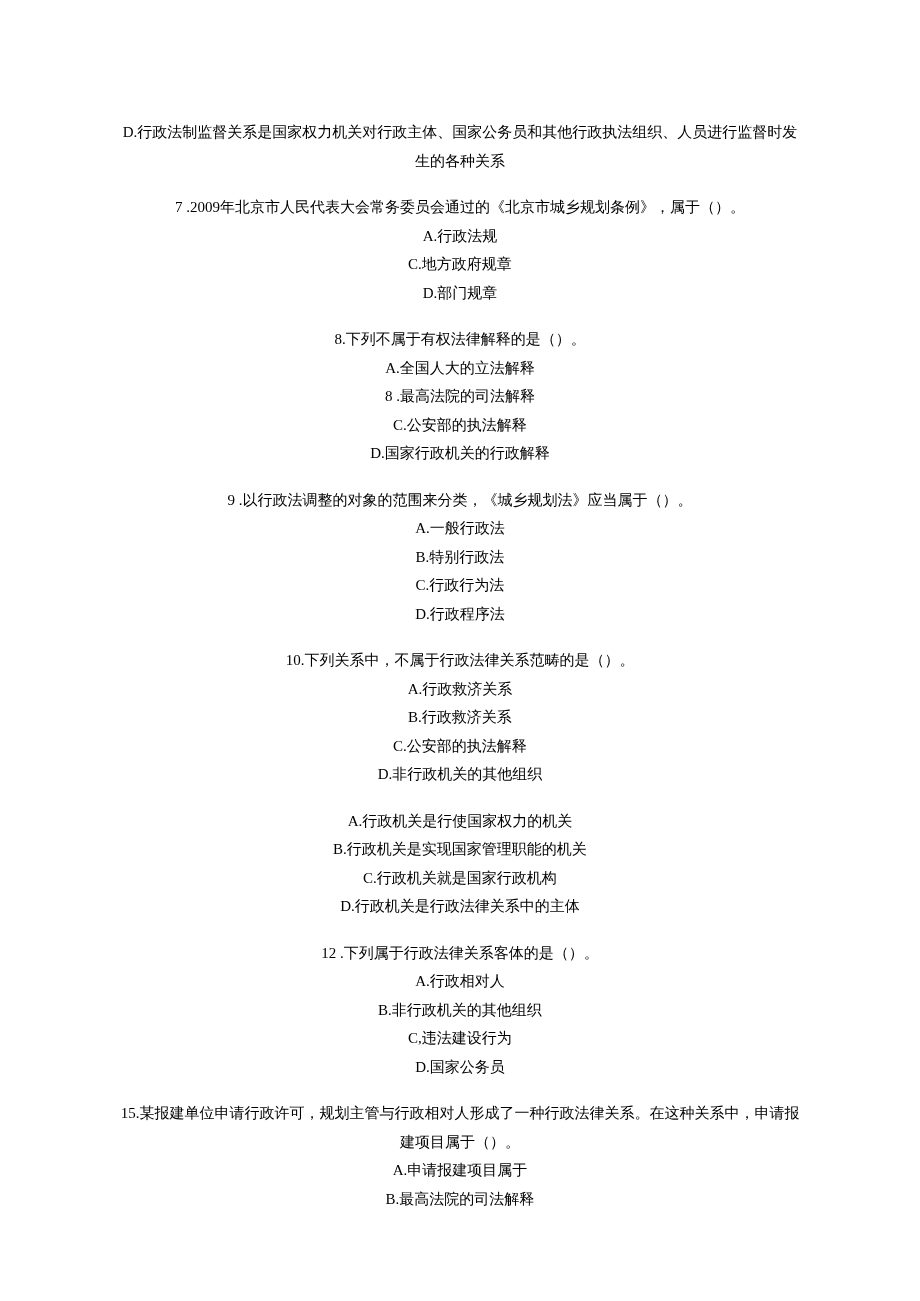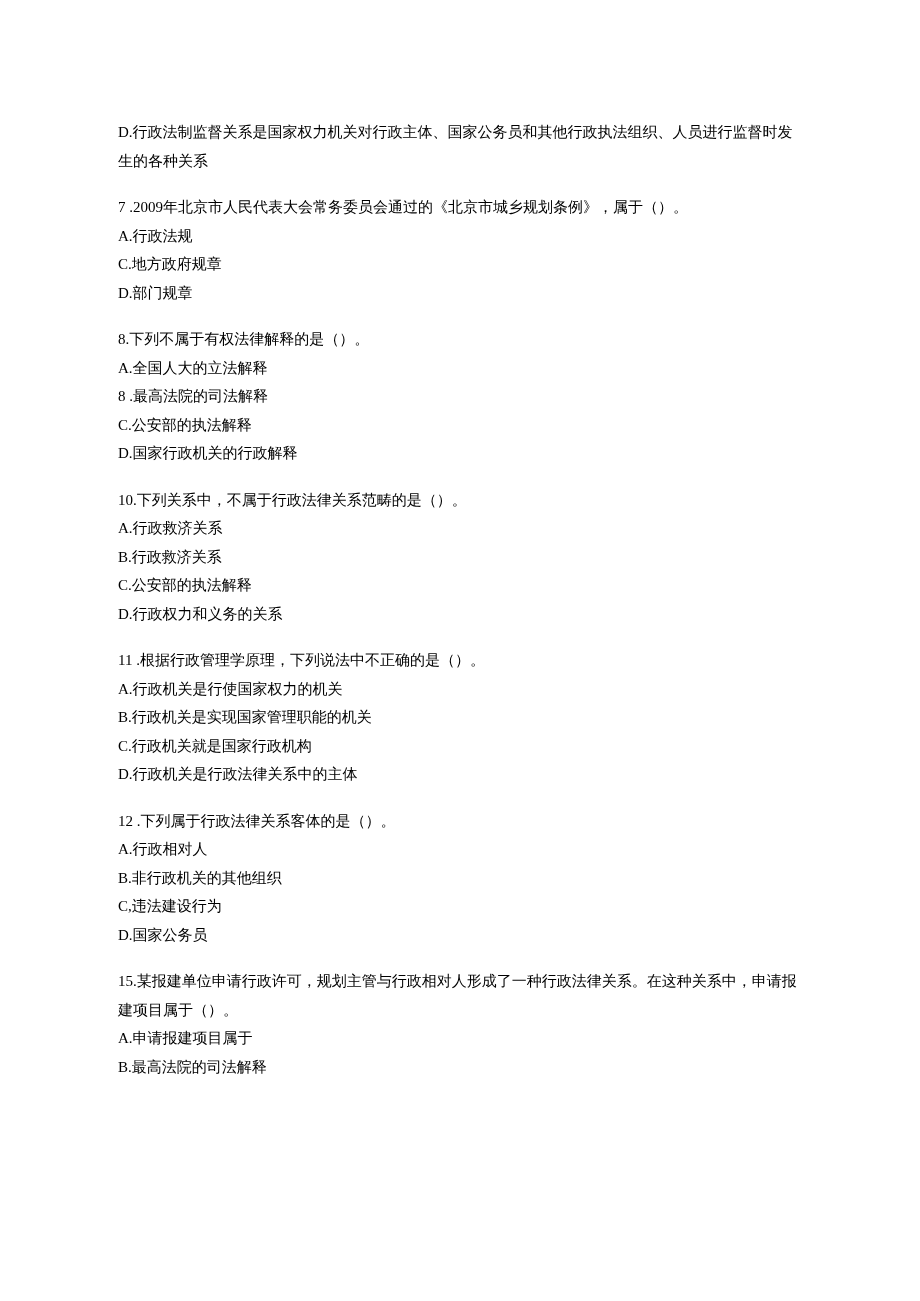--- a/index.html
+++ b/index.html
@@ -14,20 +14,21 @@
     color: #000000;
     line-height: 1.9;
     padding: 118px 118px 40px 118px;
     box-sizing: border-box;
   }
   .question-block {
     margin-bottom: 18px;
   }
   .question-block .line {
     display: block;
+    text-align: center;
   }
 </style>
 </head>
 <body>
 
 <div id="content">
     <div class="question-block">
       <span class="line">D.行政法制监督关系是国家权力机关对行政主体、国家公务员和其他行政执法组织、人员进行监督时发生的各种关系</span>
     </div>
     <div class="question-block">
@@ -37,28 +38,34 @@
       <span class="line">D.部门规章</span>
     </div>
     <div class="question-block">
       <span class="line">8.下列不属于有权法律解释的是（）。</span>
       <span class="line">A.全国人大的立法解释</span>
       <span class="line">8 .最高法院的司法解释</span>
       <span class="line">C.公安部的执法解释</span>
       <span class="line">D.国家行政机关的行政解释</span>
     </div>
     <div class="question-block">
+      <span class="line">9 .以行政法调整的对象的范围来分类，《城乡规划法》应当属于（）。</span>
+      <span class="line">A.一般行政法</span>
+      <span class="line">B.特别行政法</span>
+      <span class="line">C.行政行为法</span>
+      <span class="line">D.行政程序法</span>
+    </div>
+    <div class="question-block">
       <span class="line">10.下列关系中，不属于行政法律关系范畴的是（）。</span>
       <span class="line">A.行政救济关系</span>
       <span class="line">B.行政救济关系</span>
       <span class="line">C.公安部的执法解释</span>
-      <span class="line">D.行政权力和义务的关系</span>
+      <span class="line">D.非行政机关的其他组织</span>
     </div>
     <div class="question-block">
-      <span class="line">11 .根据行政管理学原理，下列说法中不正确的是（）。</span>
       <span class="line">A.行政机关是行使国家权力的机关</span>
       <span class="line">B.行政机关是实现国家管理职能的机关</span>
       <span class="line">C.行政机关就是国家行政机构</span>
       <span class="line">D.行政机关是行政法律关系中的主体</span>
     </div>
     <div class="question-block">
       <span class="line">12 .下列属于行政法律关系客体的是（）。</span>
       <span class="line">A.行政相对人</span>
       <span class="line">B.非行政机关的其他组织</span>
       <span class="line">C,违法建设行为</span>

